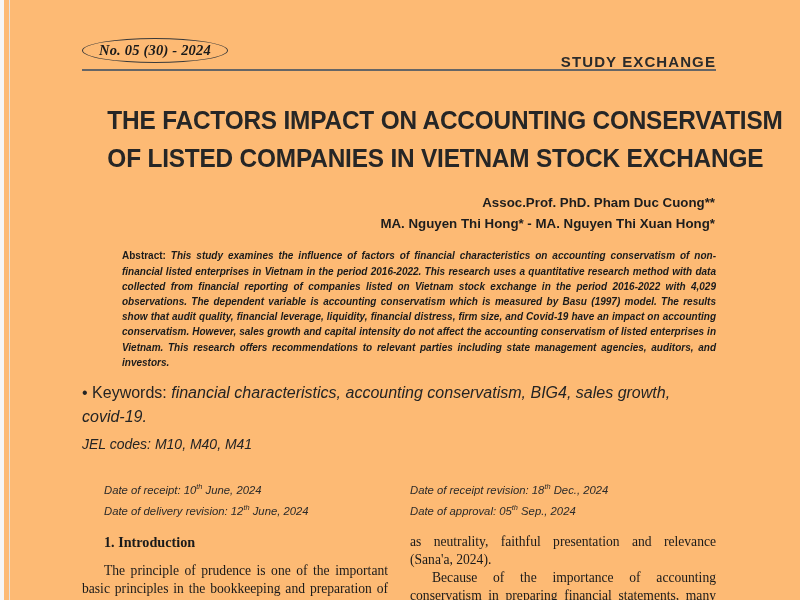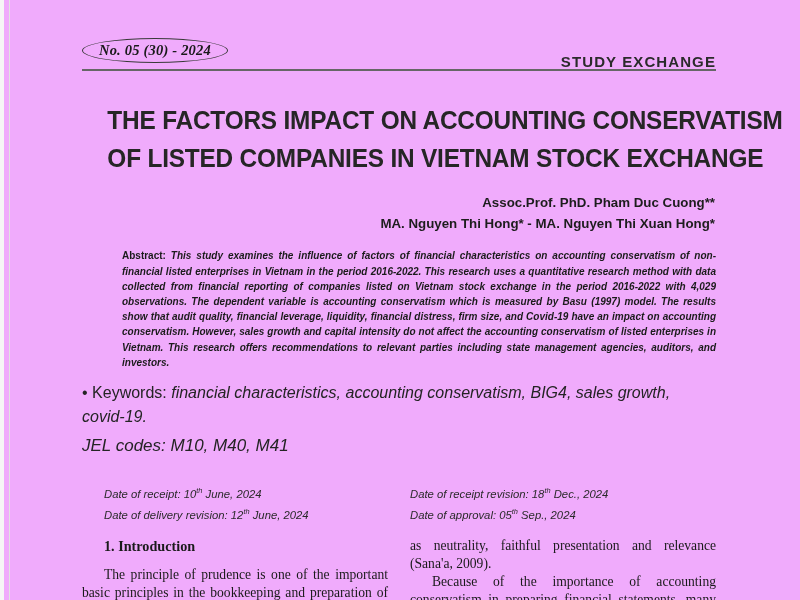--- a/index.html
+++ b/index.html
@@ -13,21 +13,21 @@
     overflow: hidden;
     font-family: "Liberation Serif", serif;
     color: #1c1c1c;
     position: relative;
   }
   .page {
     position: absolute;
     left: 0; top: 0;
     width: 800px;
     height: 600px;
-    background: #f0abfc;
+    background: #fdba74;
     overflow: hidden;
   }
   
   .scan-edge-left {
     position: absolute;
     left: 9px; top: 0;
     width: 1px; height: 600px;
     background: #e2e2e2;
   }
   .scan-edge-left2 {
@@ -140,21 +140,21 @@
     font-size: 16px;
     color: #242424;
     line-height: 1.5;
   }
   .keywords .kw-lbl { font-style: normal; }
   .keywords .kw-val { font-style: italic; }
   .jel {
     margin-top: 7px;
     font-family: "Liberation Sans", sans-serif;
     font-style: italic;
-    font-size: 17px;
+    font-size: 14px;
     color: #242424;
   }
 
   
   .dates {
     margin-top: 28px;
     margin-left: 22px;
     width: 612px;
     font-family: "Liberation Sans", sans-serif;
     font-style: italic;
@@ -240,19 +240,19 @@
         <div class="dates-col"><span>Date of approval: 05</span><sup>th</sup><span> Sep., 2024</span></div>
       </div>
     </div>
 
     <div class="columns">
       <div class="col">
         <div class="sec-head">1. Introduction</div>
         <p class="para">The principle of prudence is one of the important basic principles in the bookkeeping and preparation of financial reporting of any business. Prudence is used as one of the measures to ensure the quality and transparency of financial information. Accountants use prudence in accounting to handle</p>
       </div>
       <div class="col">
-        <p class="para cont">as neutrality, faithful presentation and relevance (Sana'a, 2009).</p>
+        <p class="para cont">as neutrality, faithful presentation and relevance (Sana'a, 2024).</p>
         <p class="para">Because of the importance of accounting conservatism in preparing financial statements, many scientists have been interested in studying the issue. There have been a number of researchers in Vietnam studying factors affecting accounting</p>
       </div>
     </div>
 
   </div>
 </div>
 
 </body></html>

